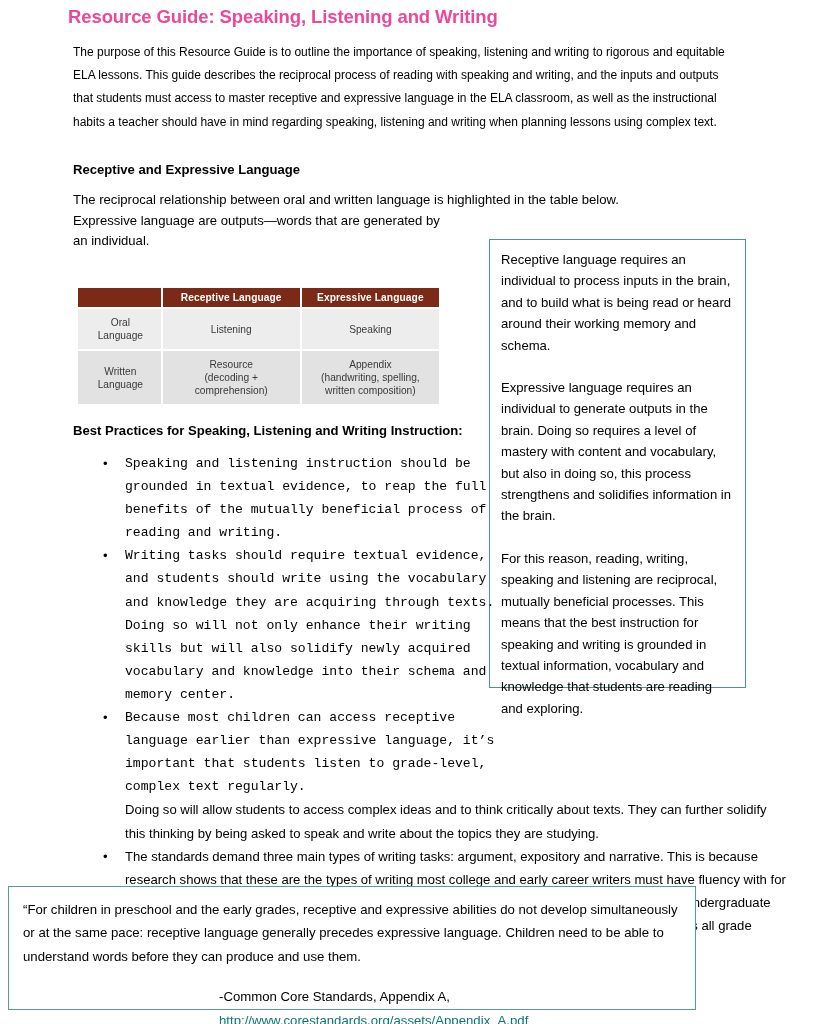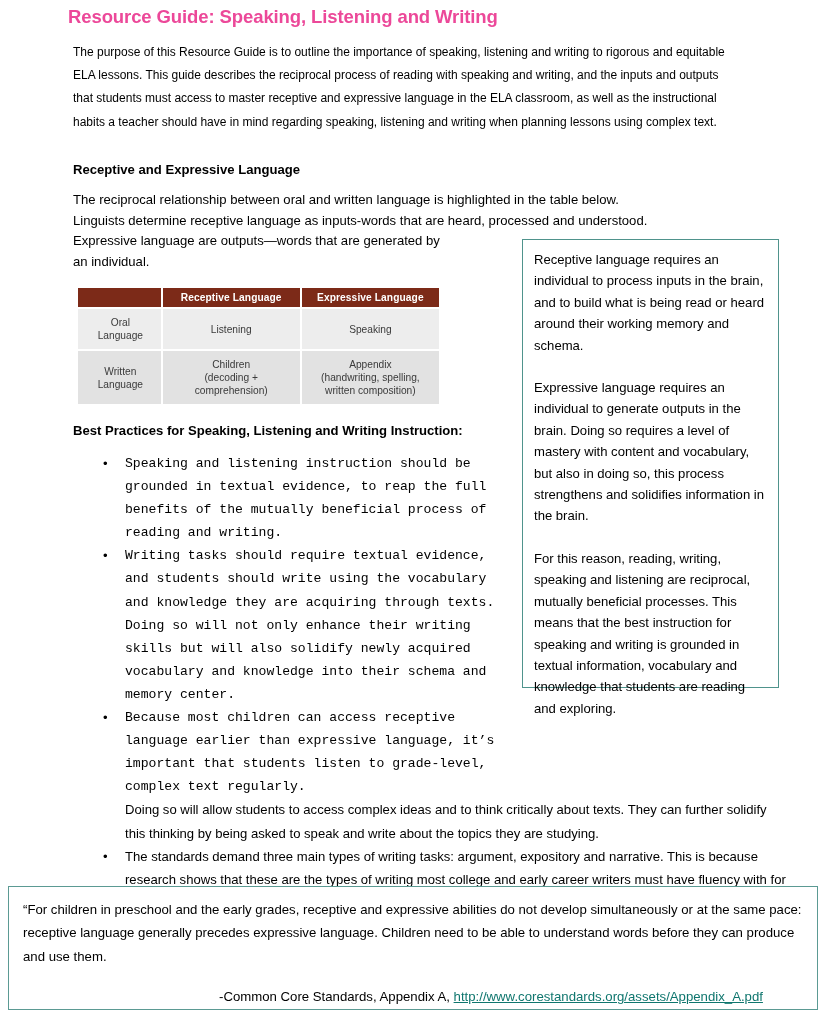--- a/index.html
+++ b/index.html
@@ -116,21 +116,20 @@
     left: 489px;
     top: 239px;
     width: 257px;
     height: 449px;
     box-sizing: border-box;
     border: 1.6px solid #4f938c;
     background: #ffffff;
     padding: 9px 10px 8px 11px;
     font-size: 13.1px;
     line-height: 21.4px;
-    margin-left: 33px;
   }
   .callout p { margin: 0; }
   .callout p + p { margin-top: 21px; }
 
   
   .bp-head {
     position: absolute;
     left: 73px;
     top: 423px;
     font-size: 13.1px;
@@ -158,21 +157,21 @@
     line-height: 23.1px;
   }
   .bullet .narrow { display: block; width: 378px; font-family: Liberation Mono, monospace; }
   .bullet .wide   { display: block; width: 665px; }
 
   
   .quote-box {
     position: absolute;
     left: 8px;
     top: 886px;
-    width: 810px;
+    width: 688px;
     height: 124px;
     box-sizing: border-box;
     border: 1.6px solid #5b9a93;
     background: #ffffff;
     padding: 11px 14px 10px 14px;
     font-size: 13.2px;
     line-height: 23.4px;
   }
   .quote-box .quote-text { margin: 0; }
   .attrib {
@@ -190,21 +189,20 @@
 <div class="page">
 
   <div class="doc-title">Resource Guide: Speaking, Listening and Writing</div>
 
   <div class="intro">The purpose of this Resource Guide is to outline the importance of speaking, listening and writing to rigorous and equitable ELA lessons. This guide describes the reciprocal process of reading with speaking and writing, and the inputs and outputs that students must access to master receptive and expressive language in the ELA classroom, as well as the instructional habits a teacher should have in mind regarding speaking, listening and writing when planning lessons using complex text.</div>
 
   <div class="sub-head">Receptive and Expressive Language</div>
 
   <div class="para2">
     <span class="l">The reciprocal relationship between oral and written language is highlighted in the table below.</span>
-    <span class="l">Linguists determine receptive language as inputs-words that are heard, processed and understood.</span>
     <span class="l">Expressive language are outputs—words that are generated by</span>
     <span class="l">an individual.</span>
   </div>
 
   <table class="lang-table">
     <colgroup>
         <col class="c1">
         <col class="c2">
         <col class="c3">
       </colgroup>
@@ -223,21 +221,21 @@
         </td>
         <td>Listening</td>
         <td>Speaking</td>
       </tr>
       <tr class="r2">
         <td class="rowlabel">
           <span>Written</span><br>
           <span>Language</span>
         </td>
         <td>
-          <span>Children</span><br>
+          <span>Resource</span><br>
           <span>(decoding + comprehension)</span>
         </td>
         <td>
           <span>Appendix</span><br>
           <span>(handwriting, spelling,</span><br>
           <span>written composition)</span>
         </td>
       </tr>
     </tbody>
   </table>

